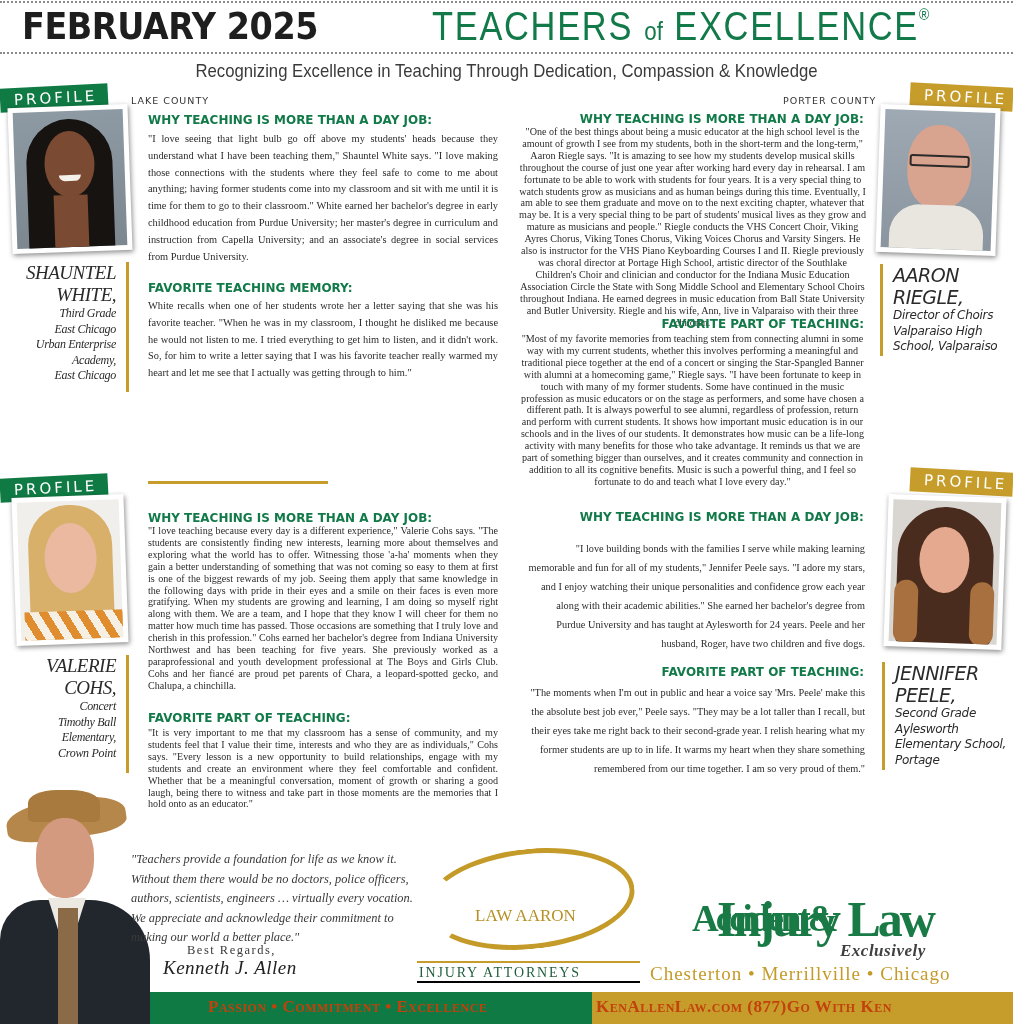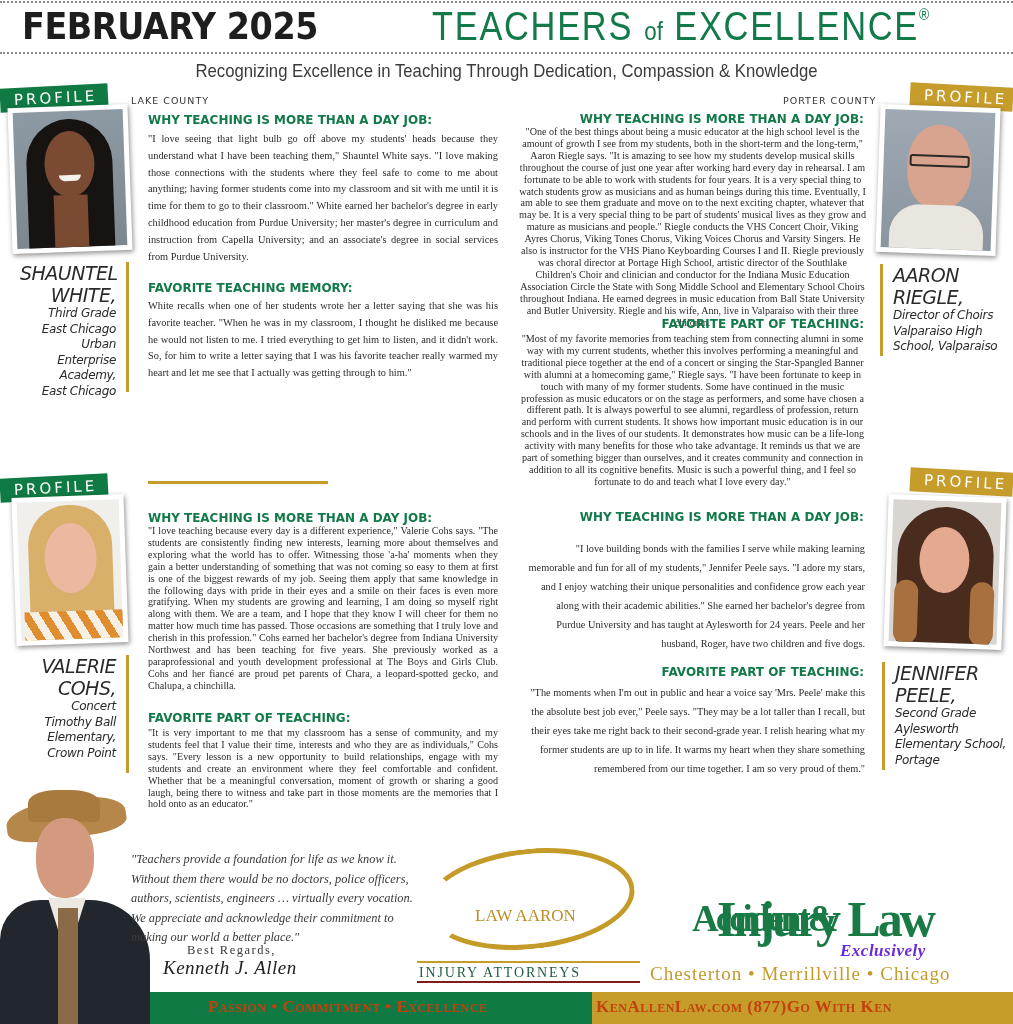--- a/index.html
+++ b/index.html
@@ -17,21 +17,21 @@
   .profile-tab { position: absolute; height: 24px; color: #fff; font-family: "DejaVu Sans", sans-serif; font-size: 15px; letter-spacing: 3px; padding: 3px 0 0 14px; }
   .profile-tab.green { background: #0f7a43; transform: rotate(-3deg); }
   .profile-tab.gold { background: #c69c2b; transform: rotate(3deg); }
 
   .photo { position: absolute; background: #fff; padding: 5px; box-shadow: 1px 2px 5px rgba(0,0,0,0.45); }
   .photo .img { width: 100%; height: 100%; position: relative; overflow: hidden; }
   .tilt-l { transform: rotate(-2deg); }
   .tilt-r { transform: rotate(2deg); }
 
   .name-block { position: absolute; font-family: "DejaVu Sans", sans-serif; font-style: italic; color: #2a2a2a; }
-  .name-block.right-aligned { text-align: right; padding-right: 10px; border-right: 3px solid #c69c2b; }
+  .name-block.right-aligned { text-align: right; padding-right: 10px; border-right: 3px solid #c69c2b; font-family: Liberation Serif, serif; }
   .name-block.left-aligned { text-align: left; padding-left: 10px; border-left: 3px solid #c69c2b; }
   .name-block .nm { font-size: 19px; line-height: 22px; letter-spacing: -0.5px; font-style: italic; font-weight: normal; }
   .name-block .role { font-size: 12px; line-height: 15.5px; letter-spacing: -0.3px; }
 
   .county { position: absolute; font-family: "DejaVu Sans", sans-serif; font-size: 9.5px; letter-spacing: 1px; color: #333; }
   .h-green { position: absolute; font-family: "DejaVu Sans", sans-serif; font-weight: bold; font-size: 13px; color: #127a49; white-space: nowrap; transform: scaleX(0.92); }
   .h-green.ra { transform-origin: right top; }
   .h-green.la { transform-origin: left top; }
   .body-text { position: absolute; font-family: "Liberation Serif", serif; color: #2b2b2b; }
   .bt-loose { font-size: 10.4px; line-height: 16.8px; text-align: justify; }
@@ -42,26 +42,26 @@
   .gold-rule { position: absolute; height: 3px; background: #c69c2b; }
 
   .quote { position: absolute; left: 131px; top: 850px; width: 282px; font-family: "Liberation Serif", serif; font-style: italic; font-size: 12.4px; line-height: 19.6px; color: #3a3a3a; }
   .regards { position: absolute; left: 187px; top: 943px; font-family: "Liberation Serif", serif; font-size: 12.5px; letter-spacing: 1.5px; color: #3a3a3a; }
   .signature { position: absolute; left: 163px; top: 957px; font-family: "Liberation Serif", serif; font-style: italic; font-size: 19px; color: #222; letter-spacing: 0.5px; }
 
   .allen-logo { position: absolute; left: 413px; top: 843px; width: 228px; height: 108px; }
   .allen-oval { position: absolute; left: 12px; top: 6px; width: 210px; height: 100px; border: 5px solid #c49a28; border-radius: 50%; border-left-color: transparent; transform: rotate(-6deg); }
   .allen-word { position: absolute; left: 2px; top: 8px; font-family: "Liberation Serif", serif; font-size: 62px; color: #b78f23; letter-spacing: -1px; line-height: 70px; }
   .allen-sub { position: absolute; left: 62px; top: 63px; font-family: "Liberation Serif", serif; font-size: 17px; color: #b78f23; }
-  .ia-wrap { position: absolute; left: 417px; top: 961px; width: 223px; border-top: 2px solid #c69c2b; border-bottom: 2px solid #7f1d1d; padding: 1px 0 0 2px; }
+  .ia-wrap { position: absolute; left: 417px; top: 961px; width: 223px; border-top: 2px solid #c69c2b; border-bottom: 2px solid #000000; padding: 1px 0 0 2px; }
   .ia-text { font-family: "Liberation Serif", serif; font-size: 15px; letter-spacing: 2px; color: #1f5e3b; white-space: nowrap; transform: scaleX(0.93); transform-origin: left top; }
 
   .ai-line1 { position: absolute; left: 692px; top: 894px; font-family: "Liberation Serif", serif; font-weight: bold; font-size: 37px; color: #1a7a45; letter-spacing: -3px; line-height: 50px; }
   .ai-line2 { position: absolute; left: 717px; top: 894px; font-family: "Liberation Serif", serif; font-weight: bold; font-size: 50px; color: #1a7a45; letter-spacing: -3px; line-height: 50px; }
-  .ai-excl { position: absolute; left: 840px; top: 941px; font-family: "Liberation Serif", serif; font-weight: bold; font-style: italic; font-size: 17px; color: #6d28d9; letter-spacing: 0.5px; }
+  .ai-excl { position: absolute; left: 840px; top: 941px; font-family: "Liberation Serif", serif; font-weight: bold; font-style: italic; font-size: 17px; color: #404040; letter-spacing: 0.5px; }
   .locations { position: absolute; left: 650px; top: 963px; font-family: "Liberation Serif", serif; font-size: 19px; color: #c49a28; letter-spacing: 1px; white-space: nowrap; }
 
   .footer-green { position: absolute; left: 150px; top: 992px; width: 442px; height: 32px; background: #0f7a43; }
   .footer-gold { position: absolute; left: 592px; top: 992px; width: 421px; height: 32px; background: #c69c2b; }
   .footer-text { position: absolute; top: 997px; font-family: "Liberation Serif", serif; font-size: 17px; color: #c2410c; font-variant: small-caps; font-weight: bold; letter-spacing: 0.5px; white-space: nowrap; }
 
   .man { position: absolute; left: 0; top: 790px; width: 160px; height: 234px; overflow: hidden; }
 </style>
 </head>
 <body>

